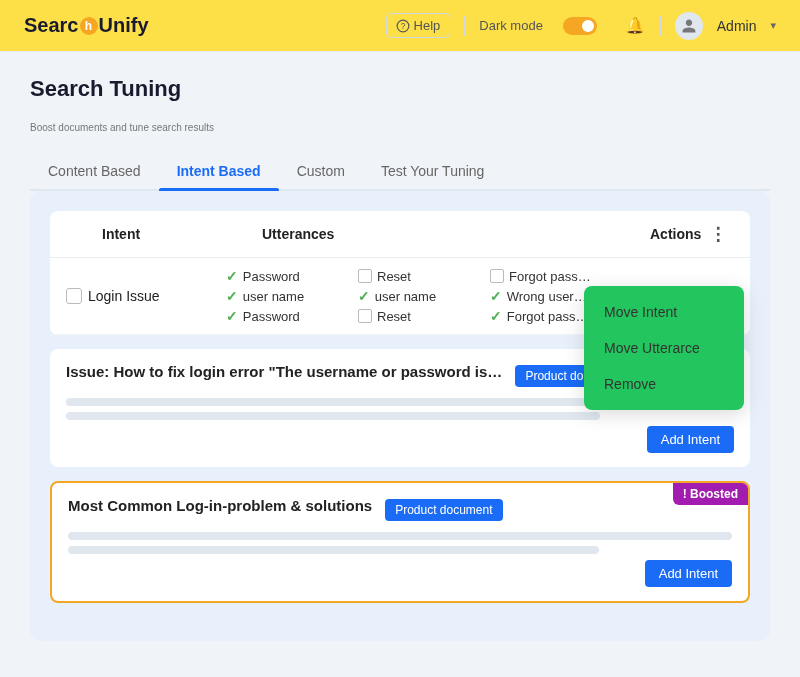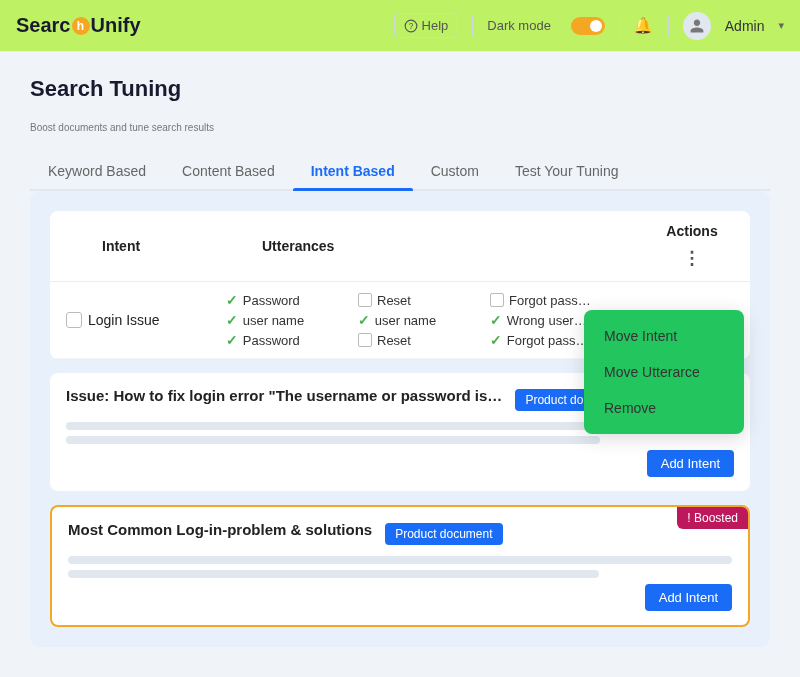--- a/index.html
+++ b/index.html
@@ -1,24 +1,24 @@
 <!DOCTYPE html>
 <html><head>
   <meta charset="utf-8">
   <style>
     * { box-sizing: border-box; margin: 0; padding: 0; }
     body { font-family: -apple-system, BlinkMacSystemFont, 'Segoe UI', sans-serif; background: #f0f4f8; width: 800px; min-height: 677px; overflow: hidden; }
 
     
     .header {
-      background: #bef264;
+      background: #fde047;
       height: 52px;
       display: flex;
       align-items: center;
-      padding: 0 16px;
+      padding: 0 24px;
       border-bottom: 1px solid #e8edf2;
       gap: 16px;
     }
     .logo {
       display: flex;
       align-items: center;
       gap: 2px;
       font-size: 20px;
       font-weight: 700;
       color: #1a1a2e;
@@ -140,21 +140,20 @@
     .th {
       font-size: 14px;
       font-weight: 600;
       color: #222;
       margin-left: 36px;
     }
     .th-actions {
       display: flex;
       align-items: center;
       gap: 8px;
-      flex-direction: column;
     }
     .dots-btn {
       font-size: 18px;
       color: #555;
       cursor: pointer;
       font-weight: 700;
     }
 
     .table-row {
       display: grid;
@@ -229,24 +228,24 @@
       margin-top: 14px;
       padding: 14px 16px;
       position: relative;
     }
     .result-card.boosted {
       border: 2px solid #f5a623;
     }
     .boosted-badge {
       position: absolute;
       top: 0; right: 0;
-      background: #be185d;
+      background: #a21caf;
       color: #fff;
       font-size: 12px;
-      font-weight: 400;
+      font-weight: 700;
       padding: 4px 10px;
       border-radius: 0 6px 0 6px;
     }
     .card-title {
       font-size: 15px;
       font-weight: 600;
       color: #222;
       margin-bottom: 8px;
     }
     .card-top {
@@ -329,21 +328,20 @@
     <span class="admin-label">Admin</span>
     <span class="chevron">▾</span>
   </div>
 </div>
 
 <div class="page">
   <h1 class="page-title">Search Tuning</h1>
   <p class="page-subtitle">Boost documents and tune search results</p>
 
   <div class="tabs">
-    <div class="tab">Keyword Based</div>
     <div class="tab">Content Based</div>
     <div class="tab active">Intent Based</div>
     <div class="tab">Custom</div>
     <div class="tab">Test Your Tuning</div>
   </div>
 
   <div class="main-area">
 
     <div class="intent-table">
       <div class="table-header">

